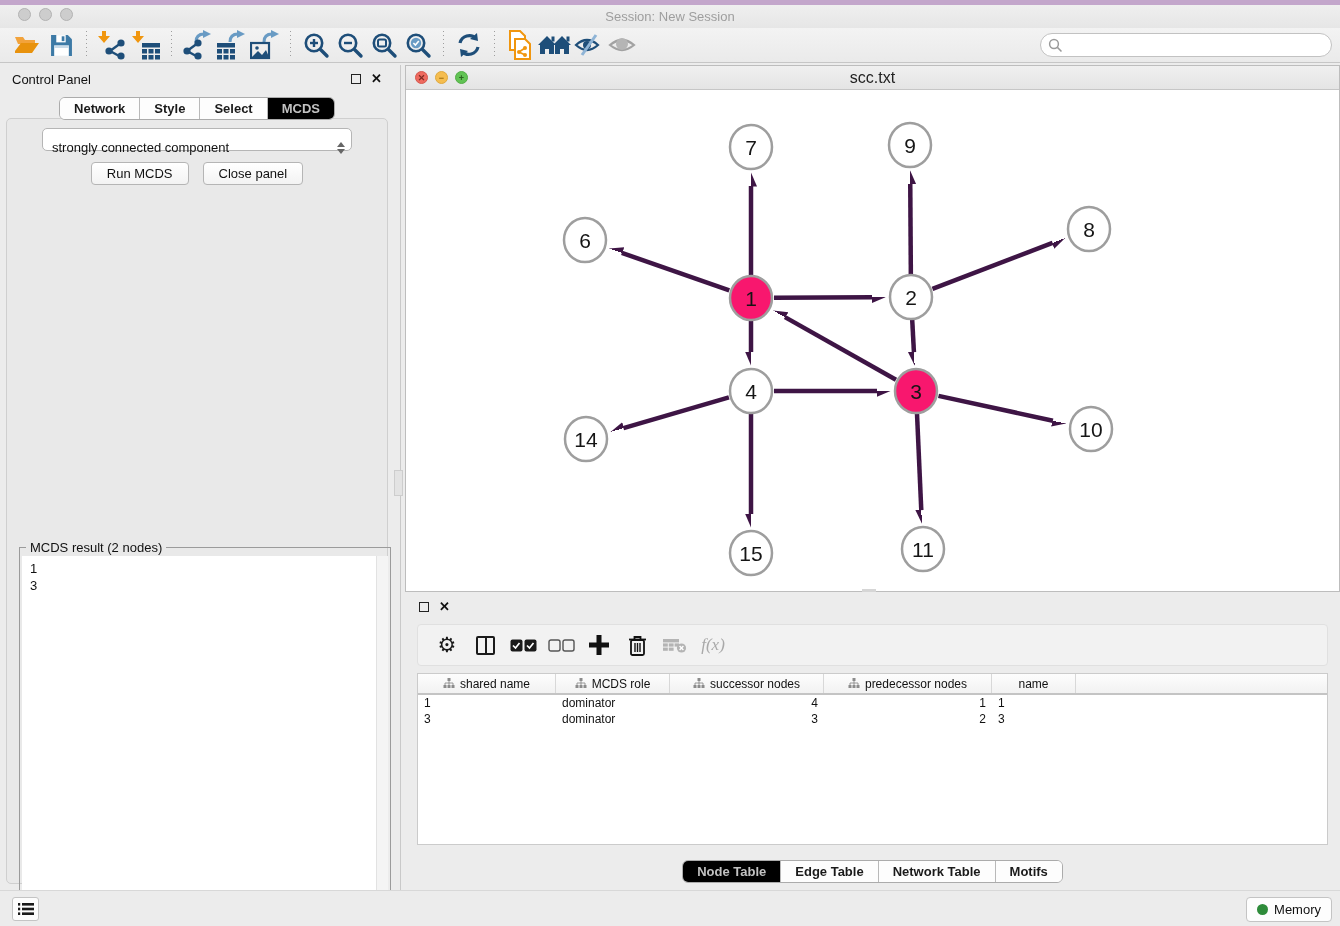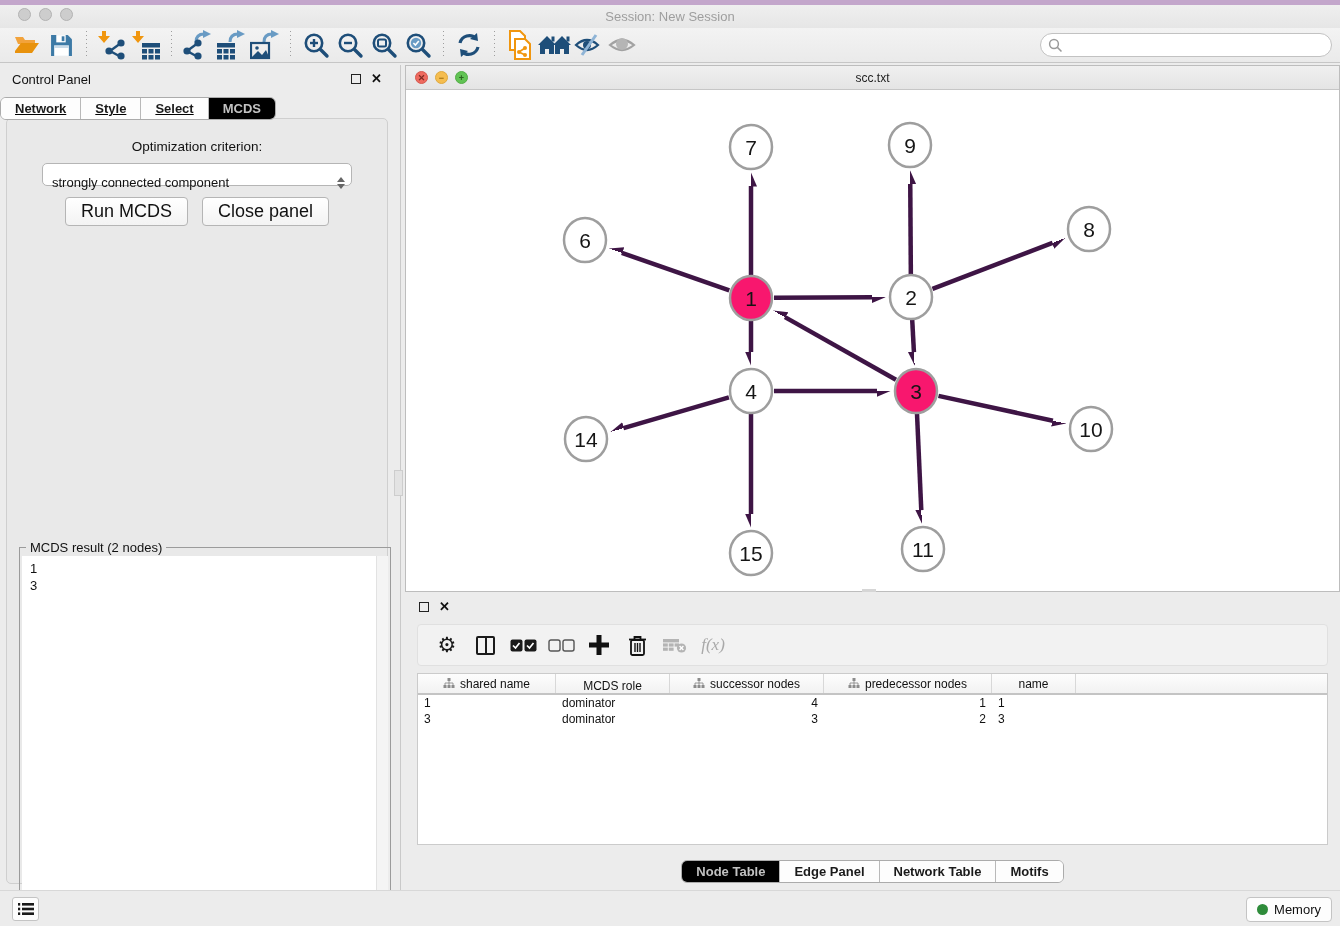--- a/index.html
+++ b/index.html
@@ -37,55 +37,55 @@
   .control-panel { position:absolute; left:0; top:65px; width:394px; height:823px; }
   .panel-head { height:28px; display:flex; align-items:center; padding:0 12px;gap:8px; }
   .panel-head .ptitle { font-size:13px; color:#111; flex:1; }
   .win-ctl { display:flex; gap:10px; align-items:center; }
   .float-ic { width:10px; height:10px; border:1.6px solid #222; }
   .close-ic { font-size:13px; font-weight:bold; color:#111; line-height:10px; }
   .seg-tabs { display:flex; border:1px solid #ABABAB; border-radius:6px; overflow:hidden; background:#FDFDFD; }
   .seg-tab { padding:3px 14px; font-size:13px; font-weight:bold; color:#1A1A1A; border-right:1px solid #B9B9B9; background:#FDFDFD; }
   .seg-tab:last-child { border-right:none; }
   .seg-tab.active { background:#000000; color:#C2C2C2; }
-  .cp-tabs-row { display:flex; justify-content:flex-start; margin-top:4px; position:relative; z-index:2;text-decoration:underline; }
+  .cp-tabs-row { display:flex; justify-content:center; margin-top:4px; position:relative; z-index:2; }
   .cp-body {
     position:absolute; left:6px; top:53px; width:382px; height:766px;
     background:#E9E9E9; border:1px solid #CFCFCF; border-radius:5px;
   }
   .opt-label { text-align:center; margin-top:20px; font-size:13.5px; color:#111; }
   .dropdown {
     margin:9px auto 0; width:310px; height:23px; background:#fff;
     border:1px solid #B5B5B5; border-radius:5px;
     display:flex; align-items:center; padding:16px 6px 0 9px; font-size:13px; color:#111;
   }
   .dropdown .dd-label { flex:1; }
   .dd-arrows { display:flex; flex-direction:column; gap:2px; align-items:center; }
   .dd-arrows i { display:block; width:0; height:0; border-left:4px solid transparent; border-right:4px solid transparent; }
   .dd-up { border-bottom:5px solid #666; }
   .dd-down { border-top:5px solid #666; }
   .btn-row { display:flex; justify-content:center; gap:14px; margin-top:11px; }
   .mac-btn {
     background:linear-gradient(#FFFFFF,#F3F3F3); border:1px solid #B5B5B5; border-radius:4px;
-    font-size:18px; color:#111; padding:3px 15px; font-family:"Liberation Sans",sans-serif;
+    font-size:13px; color:#111; padding:3px 15px; font-family:"Liberation Sans",sans-serif;
   }
   .result-group { position:absolute; left:12px; top:428px; width:372px; height:378px; border:1px solid #9B9B9B; }
   .result-legend { position:absolute; top:-8px; left:6px; background:#E9E9E9; padding:0 4px; font-size:13px; color:#111; }
   .result-area { position:absolute; left:2px; top:8px; right:2px; bottom:2px; background:#fff; overflow:hidden; }
   .result-text { font-size:13px; color:#111; padding:4px 0 0 8px; white-space:pre; line-height:17px; }
   .result-scroll { position:absolute; right:0; top:0; width:12px; bottom:0; background:#F4F4F4; border-left:1px solid #E2E2E2; }
   
   .v-split { position:absolute; left:394px; top:65px; width:11px; height:825px; }
   .v-split .line { position:absolute; right:4px; top:0; bottom:0; width:1px; background:#C9C9C9; }
   .v-grip { position:absolute; left:0px; top:405px; width:9px; height:26px; background:#E3E3E3; border:1px solid #CDCDCD; }
   .h-grip { position:absolute; left:456px; top:523px; width:14px; height:4px; background:#D6D6D6; }
   
   .net-window { position:absolute; left:405px; top:65px; width:935px; height:527px; background:#fff; border:1px solid #BDBDBD; }
   .net-titlebar { height:24px; background:linear-gradient(#F0F0F0,#E4E4E4); border-bottom:1px solid #C6C6C6; position:relative; display:flex; align-items:center; justify-content:center; }
-  .net-title { font-size:12px; color:#222;text-align:center; }
+  .net-title { font-size:16px; color:#222;text-align:center; }
   .mac-tl { position:absolute; left:9px; top:5px; display:flex; gap:7px; }
   .mac-tl span { width:13px; height:13px; border-radius:50%; font-size:9px; line-height:12px; text-align:center; font-weight:bold; }
   .tl-red { background:#EE6A5F; border:1px solid #D5584E; color:#7E2A22; }
   .tl-yellow { background:#F5BD4F; border:1px solid #DFA93E; color:#9A6C0B; }
   .tl-green { background:#61C354; border:1px solid #53AD46; color:#2A641F; }
   .net-canvas { position:relative; width:933px; height:501px; background:#fff; }
   
   .table-panel { position:absolute; left:405px; top:592px; width:935px; height:298px; background:#ECECEC; }
   .tp-head { height:30px; display:flex; align-items:center; padding:0 14px; }
   .tp-head .ptitle { font-size:13px; color:#111; flex:1; }
@@ -303,21 +303,20 @@
   </div>
   <div class="cp-tabs-row">
     <div class="seg-tabs">
         <div class="seg-tab">Network</div>
         <div class="seg-tab">Style</div>
         <div class="seg-tab">Select</div>
         <div class="seg-tab active">MCDS</div>
       </div>
   </div>
   <div class="cp-body">
-    <div class="opt-label">Optimization criterion:</div>
     <div class="dropdown">
       <span class="dd-label">strongly connected component</span>
       <span class="dd-arrows">
           <i class="dd-up"></i>
           <i class="dd-down"></i>
         </span>
     </div>
     <div class="btn-row">
       <button class="mac-btn">Run MCDS</button>
       <button class="mac-btn">Close panel</button>
@@ -488,21 +487,21 @@
             <g fill="#8C8C8C">
               <rect x="4.5" y="0" width="3" height="3"></rect>
               <rect x="0.5" y="7" width="3" height="3"></rect>
               <rect x="4.5" y="7" width="3" height="3"></rect>
               <rect x="8.5" y="7" width="3" height="3"></rect>
             </g>
             <path d="M6 3v2M2 7V5h8v2M6 5v2" stroke="#8C8C8C" stroke-width="0.9" fill="none"></path>
           </svg>
           <span>shared name</span>
         </div>
-        <div class="th-cell" style="width: 114px; flex-direction: column;">
+        <div class="th-cell" style="width: 114px;">
           <svg width="12" height="11" viewBox="0 0 12 11">
             <g fill="#8C8C8C">
               <rect x="4.5" y="0" width="3" height="3"></rect>
               <rect x="0.5" y="7" width="3" height="3"></rect>
               <rect x="4.5" y="7" width="3" height="3"></rect>
               <rect x="8.5" y="7" width="3" height="3"></rect>
             </g>
             <path d="M6 3v2M2 7V5h8v2M6 5v2" stroke="#8C8C8C" stroke-width="0.9" fill="none"></path>
           </svg>
           <span>MCDS role</span>
@@ -549,21 +548,21 @@
           <div class="td-cell" style="width: 114px; text-align: left;">dominator</div>
           <div class="td-cell" style="width: 154px; text-align: right;">3</div>
           <div class="td-cell" style="width: 168px; text-align: right;">2</div>
           <div class="td-cell" style="width: 84px; text-align: left;">3</div>
         </div>
       </div>
   </div>
   <div class="tp-tabs-row">
     <div class="seg-tabs">
         <div class="seg-tab active">Node Table</div>
-        <div class="seg-tab">Edge Panel</div>
+        <div class="seg-tab">Edge Table</div>
         <div class="seg-tab">Network Table</div>
         <div class="seg-tab">Motifs</div>
       </div>
   </div>
 </div>
 
 <div class="statusbar">
   <span class="list-btn">
       <svg width="16" height="14" viewBox="0 0 16 14">
         <g fill="#1A1A1A">

